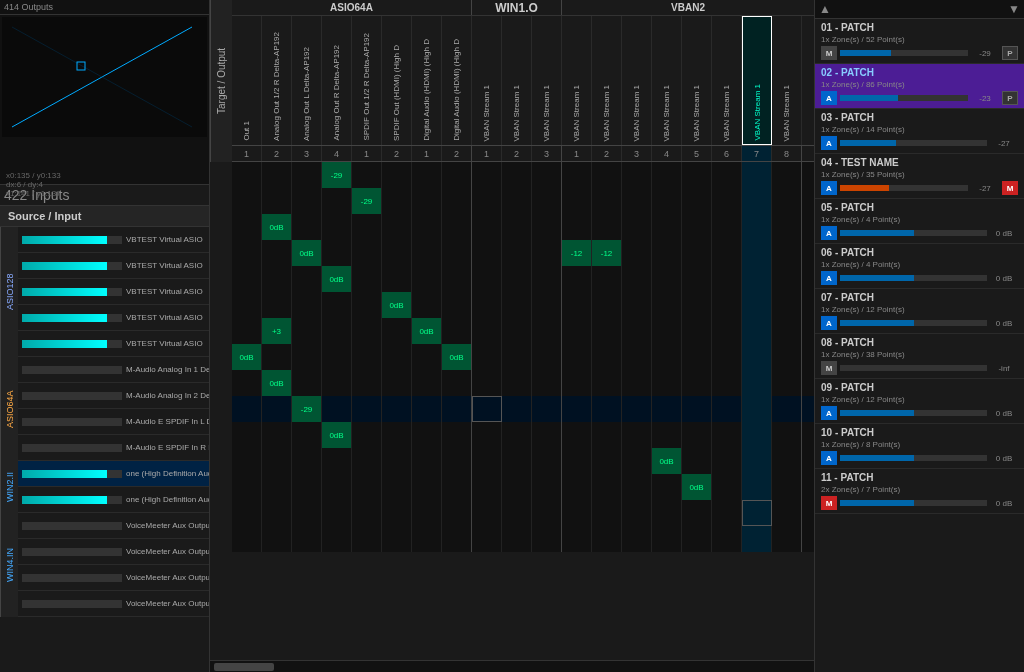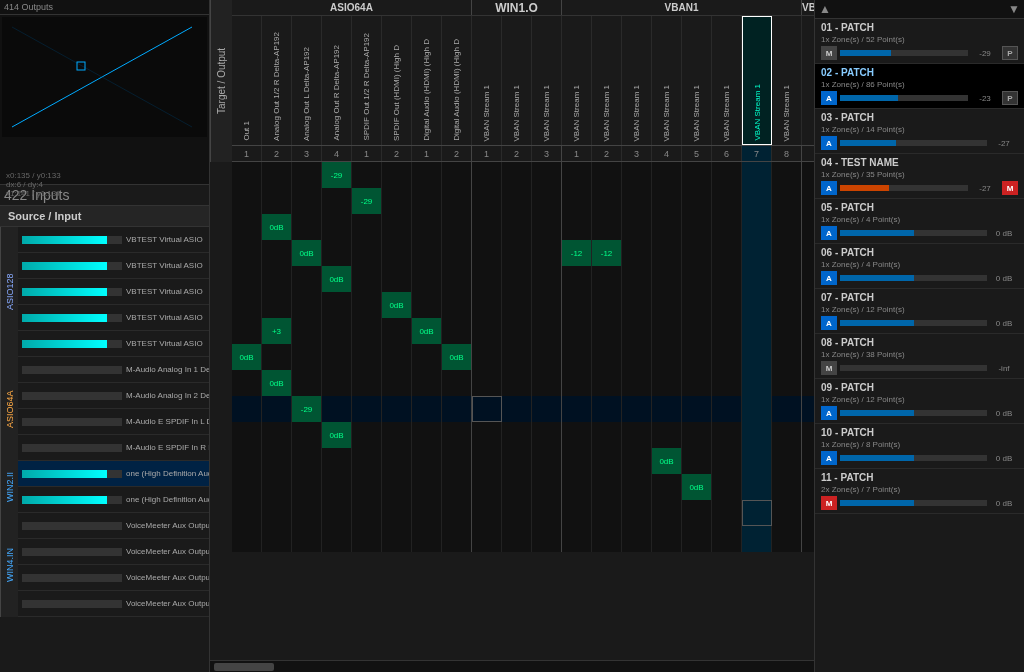--- a/index.html
+++ b/index.html
@@ -238,21 +238,20 @@
 
     <div style="display:flex; height:162px; overflow:hidden;">
       <div style="writing-mode:vertical-lr;transform:rotate(180deg);background:#222;color:#aaa;font-size:10px;text-align:center;padding:4px;border-right:1px solid #444;display:flex;align-items:center;justify-content:center;width:22px;min-width:22px;">
         <span>Target / Output</span>
       </div>
       <div style="flex:1;overflow:hidden;display:flex;flex-direction:column;">
 
         <div style="display:flex;height:16px;background:#1a1a1a;border-bottom:1px solid #333;">
           <div style="width:240px;min-width:240px;text-align:center;font-size:10px;font-weight:bold;color:#ccc;border-right:1px solid #444;display:flex;align-items:center;justify-content:center;">ASIO64A</div>
           <div style="width:90px;min-width:90px;text-align:center;font-size:12px;font-weight:bold;color:#ccc;border-right:1px solid #444;display:flex;align-items:center;justify-content:center;">WIN1.O</div>
-          <div style="width:240px;min-width:240px;text-align:center;font-size:10px;font-weight:bold;color:#ccc;border-right:1px solid #444;display:flex;align-items:center;justify-content:center;">VBAN1</div>
           <div style="flex:1;text-align:center;font-size:10px;font-weight:bold;color:#ccc;display:flex;align-items:center;justify-content:center;">VBAN2</div>
         </div>
 
         <div style="display:flex;flex:1;border-bottom:1px solid #444;">
 
           <div class="col-header">
               <span class="col-header-text">Out 1</span>
             </div>
           <div class="col-header">
               <span class="col-header-text">Analog Out 1/2 R Delta-AP192</span>
@@ -728,21 +727,21 @@
     <div class="patch-controls">
       <div class="patch-btn m-btn">M</div>
       <div class="patch-slider">
           <div class="patch-slider-fill" style="width:40%;"></div>
         </div>
       <span class="patch-value">-29</span>
       <div class="patch-btn p-btn">P</div>
     </div>
   </div>
 
-  <div class="patch-item" style="background:#000000;">
+  <div class="patch-item" style="background:#4c1d95;">
     <div class="patch-title highlight">02 - <span>PATCH</span></div>
     <div class="patch-info"><span>1x Zone(s) / 86 Point(s)</span></div>
     <div class="patch-controls">
       <div class="patch-btn a-btn">A</div>
       <div class="patch-slider">
           <div class="patch-slider-fill" style="width:45%;"></div>
         </div>
       <span class="patch-value">-23</span>
       <div class="patch-btn p-btn">P</div>
     </div>

